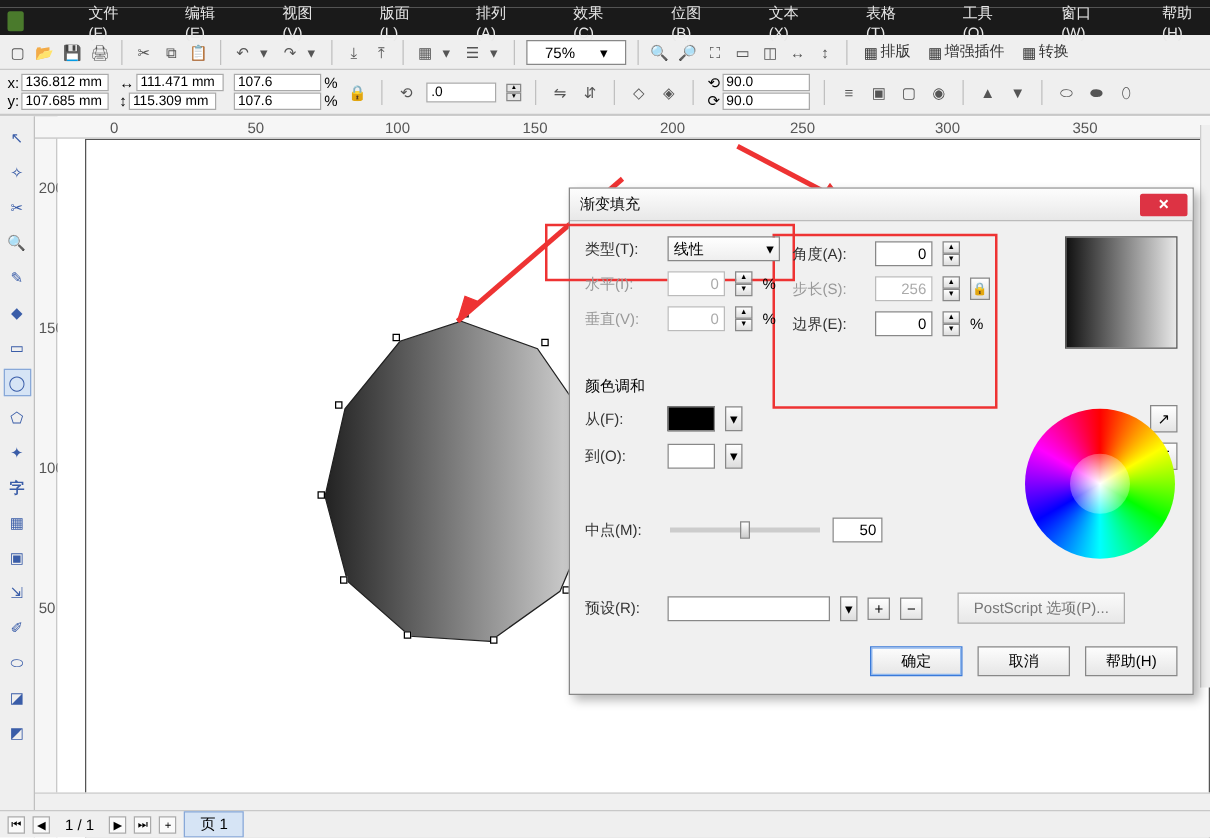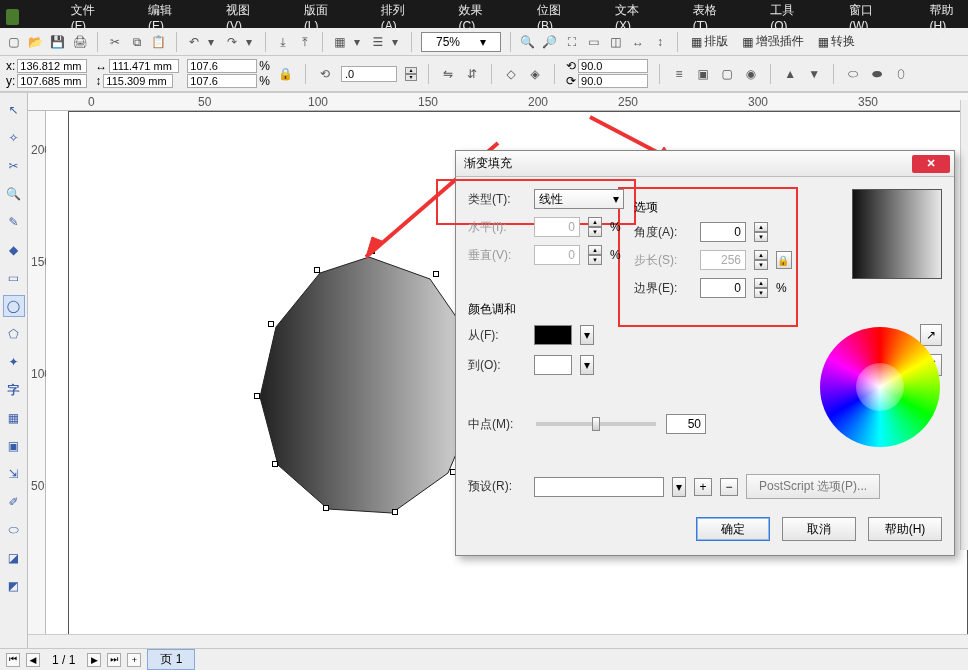--- a/index.html
+++ b/index.html
@@ -81,21 +81,21 @@
 .color-wheel { position: absolute; right: 14px; top: 150px; width: 120px; height: 120px; border-radius: 50%; background: conic-gradient(red, #ff8000, yellow, #80ff00, lime, #00ff80, cyan, #0080ff, blue, #8000ff, magenta, #ff0080, red); }
 .color-wheel::after { content: ''; position: absolute; top: 30%; left: 30%; width: 40%; height: 40%; border-radius: 50%; background: radial-gradient(#fff, rgba(255,255,255,0)); }
 
 .slider-row { display: flex; align-items: center; gap: 10px; margin-top: 8px; }
 .slider-track { position: relative; width: 120px; height: 4px; background: #ccc; }
 .slider-track .thumb { position: absolute; top: -5px; left: 50%; width: 8px; height: 14px; background: linear-gradient(#fff,#ccc); border: 1px solid #888; transform: translateX(-50%); }
 
 .preset-row { margin-top: 40px; display: flex; align-items: center; gap: 8px; }
 .preset-combo { width: 130px; height: 20px; border: 1px solid #888; background: #fff; }
 .plusminus { width: 18px; height: 18px; border: 1px solid #888; background: linear-gradient(#fff,#e4e4e4); text-align: center; line-height: 16px; cursor: pointer; }
-.ps-btn { padding: 3px 12px; border: 1px solid #aaa; background: linear-gradient(#fafafa,#e8e8e8); color: #777; text-align: right; }
+.ps-btn { margin-left: 20px; padding: 3px 12px; border: 1px solid #aaa; background: linear-gradient(#fafafa,#e8e8e8); color: #777; text-align: right; }
 
 .dlg-bottom { display: flex; justify-content: flex-end; gap: 12px; margin-top: 18px; }
 .btn { width: 74px; height: 24px; border: 1px solid #888; background: linear-gradient(#fdfdfd,#e6e6e6); cursor: pointer; }
 .btn.primary { border: 1px solid #3a7ad9; box-shadow: 0 0 0 1px #8fb8ef inset; font-family: Liberation Serif, serif; }
 
 .statusbar { position: absolute; bottom: 0; left: 0; right: 0; height: 22px; background: #efefef; border-top: 1px solid #c8c8c8; display: flex; align-items: center; padding: 0 6px; gap: 6px; font-size: 11px; }
 .page-tab { background: #d6e4f5; border: 1px solid #88a8d8; padding: 1px 12px; }
 .sb-ico { width: 14px; height: 14px; border: 1px solid #aaa; background: #fafafa; display: inline-flex; align-items: center; justify-content: center; font-size: 9px; cursor: pointer; }
 
 .right-slim { position: absolute; right: 0; top: 100px; width: 8px; height: 450px; background: #efefef; border-left: 1px solid #ccc; }
@@ -267,21 +267,21 @@
   </div>
 
   <div class="canvas-wrap">
     <div class="ruler-corner"></div>
     <div class="h-ruler">
       <span style="left:60px">0</span>
       <span style="left:170px">50</span>
       <span style="left:280px">100</span>
       <span style="left:390px">150</span>
       <span style="left:500px">200</span>
-      <span style="left:590px">250</span>
+      <span style="left:604px">250</span>
       <span style="left:720px">300</span>
       <span style="left:830px">350</span>
     </div>
     <div class="v-ruler">
       <span style="top:32px">200</span>
       <span style="top:144px">150</span>
       <span style="top:256px">100</span>
       <span style="top:368px">50</span>
     </div>
     <div class="page">
@@ -356,21 +356,20 @@
         <input class="num-in dim" disabled="" value="0" style="">
         <div class="spinpair">
             <div class="sp">▴</div>
             <div class="sp">▾</div>
           </div>
         <span class="dim">%</span>
       </div>
     </div>
 
     <div class="section-right">
-      <div class="group-title">选项</div>
       <div class="frow">
         <span class="lbl">角度(A):</span>
         <input class="num-in" value="0" style="">
         <div class="spinpair">
             <div class="sp">▴</div>
             <div class="sp">▾</div>
           </div>
       </div>
       <div class="frow">
         <span class="lbl dim">步长(S):</span>

